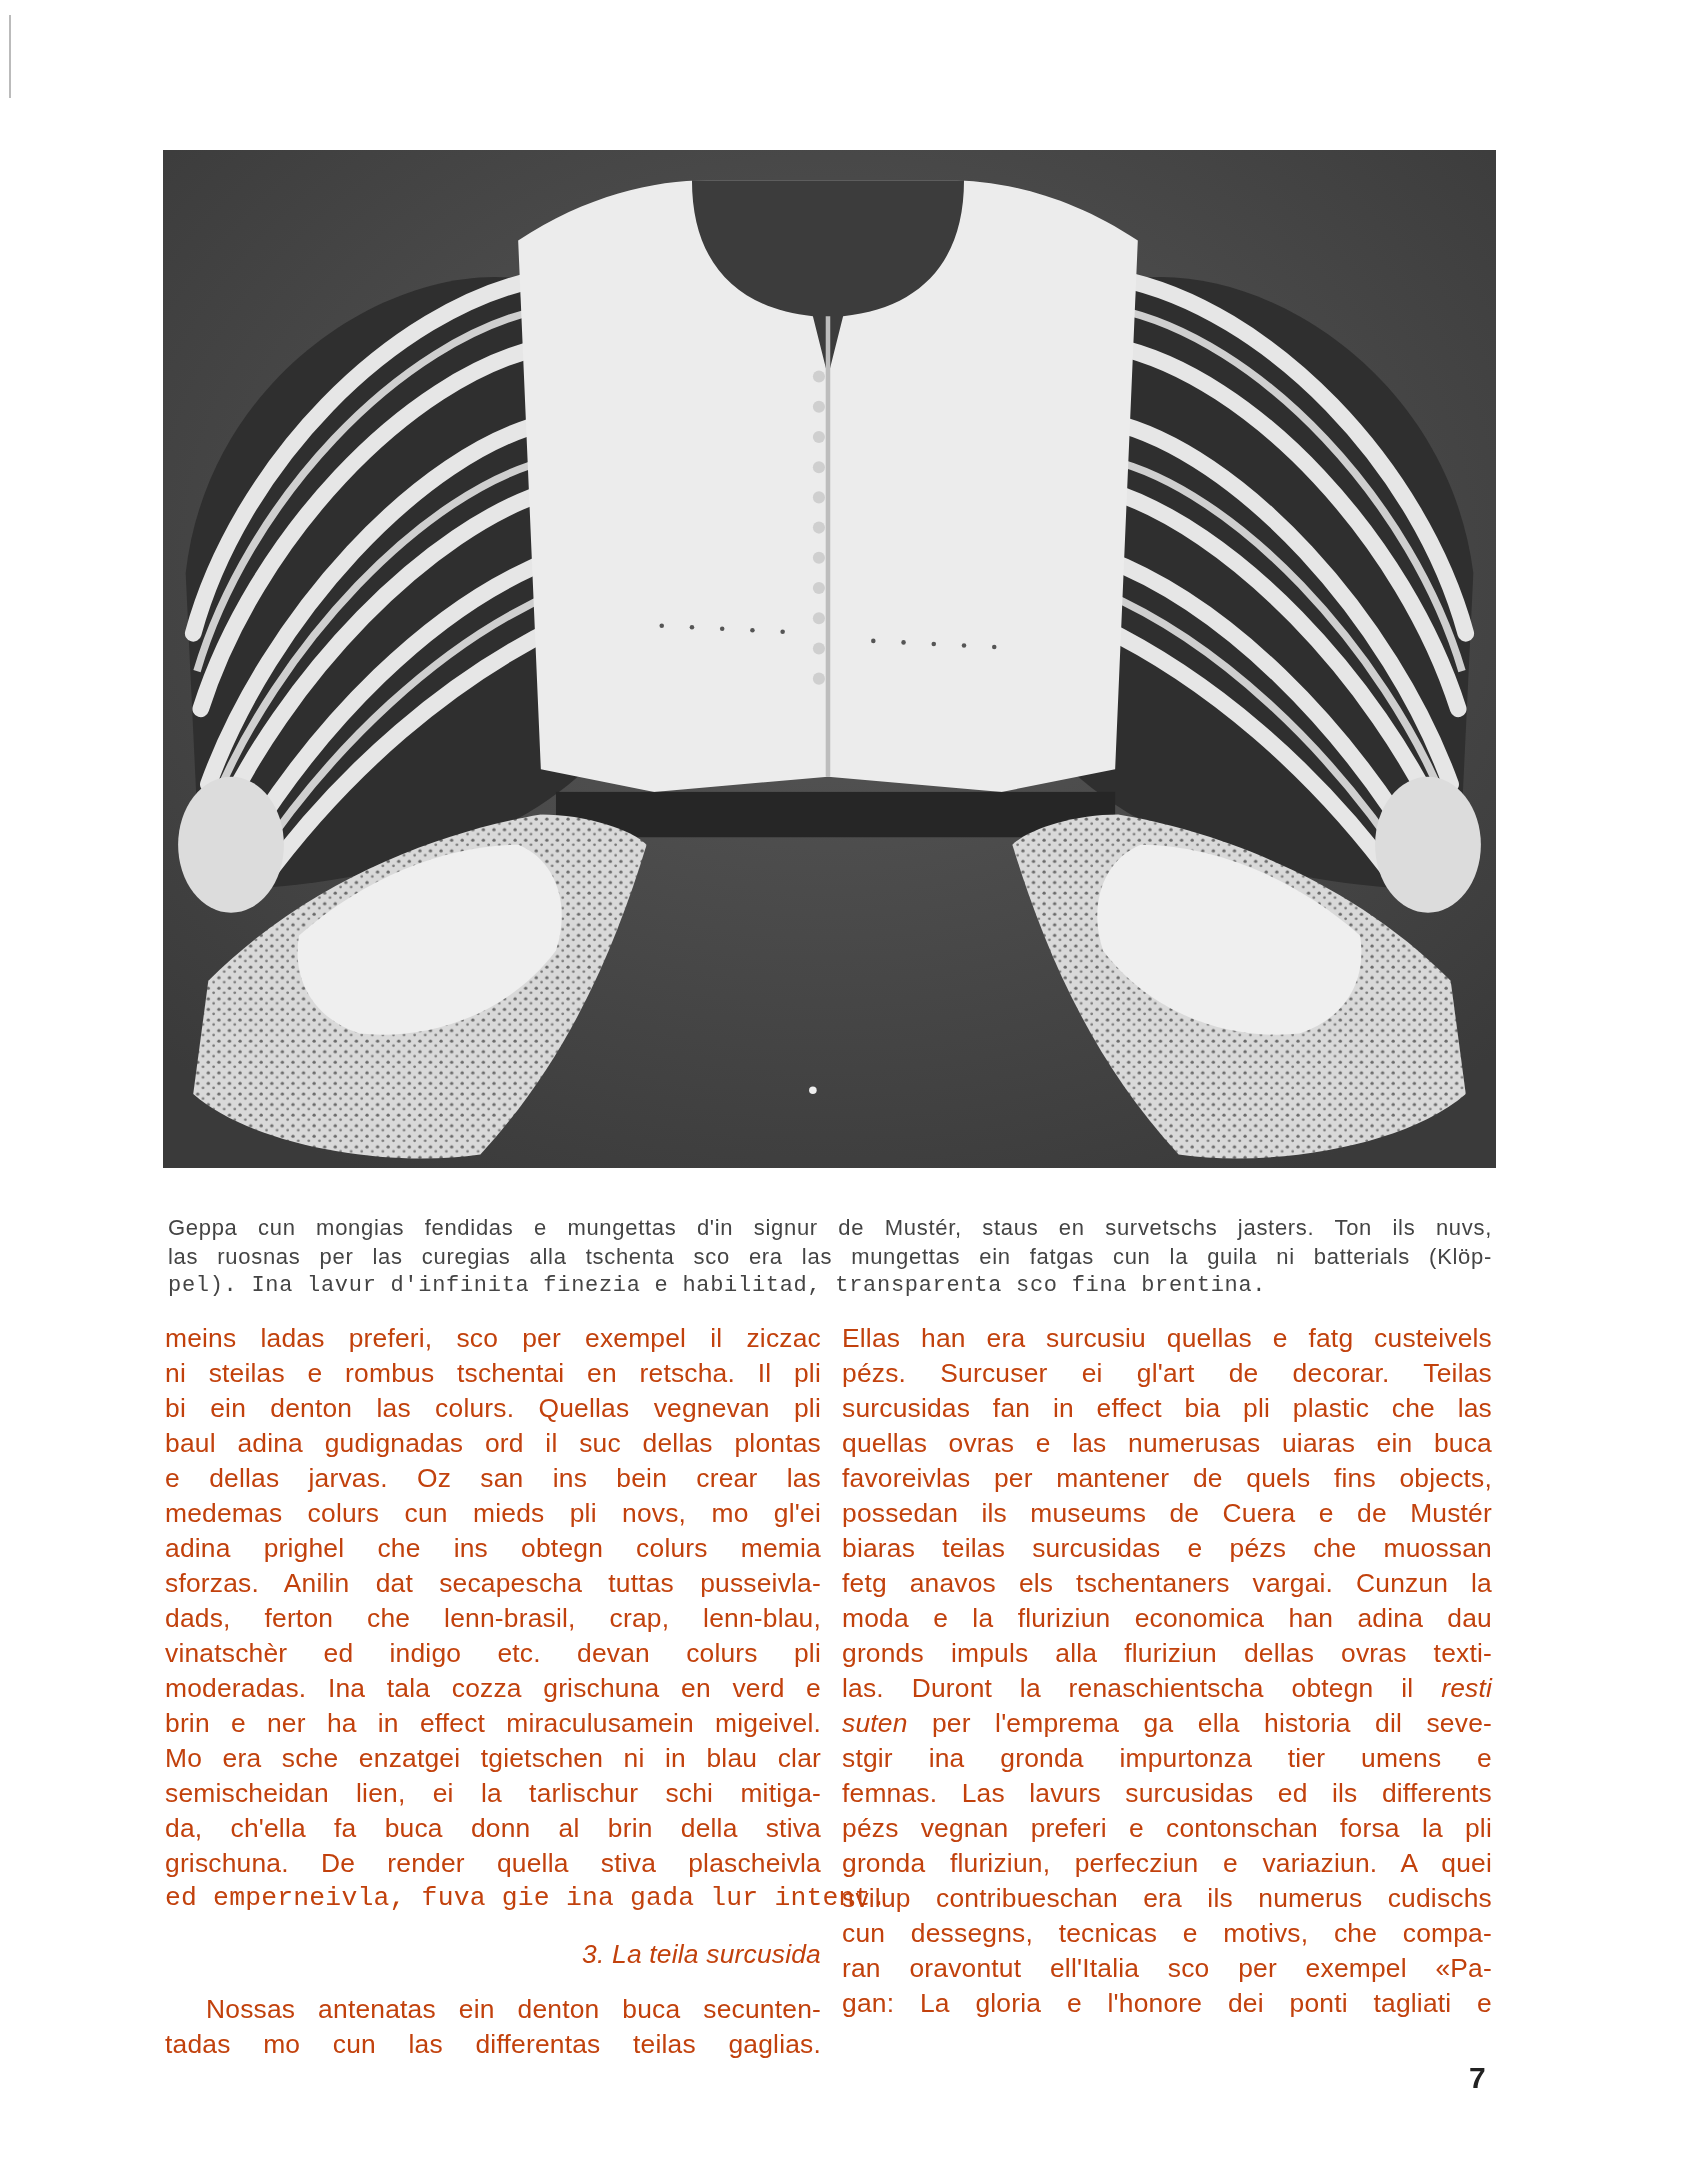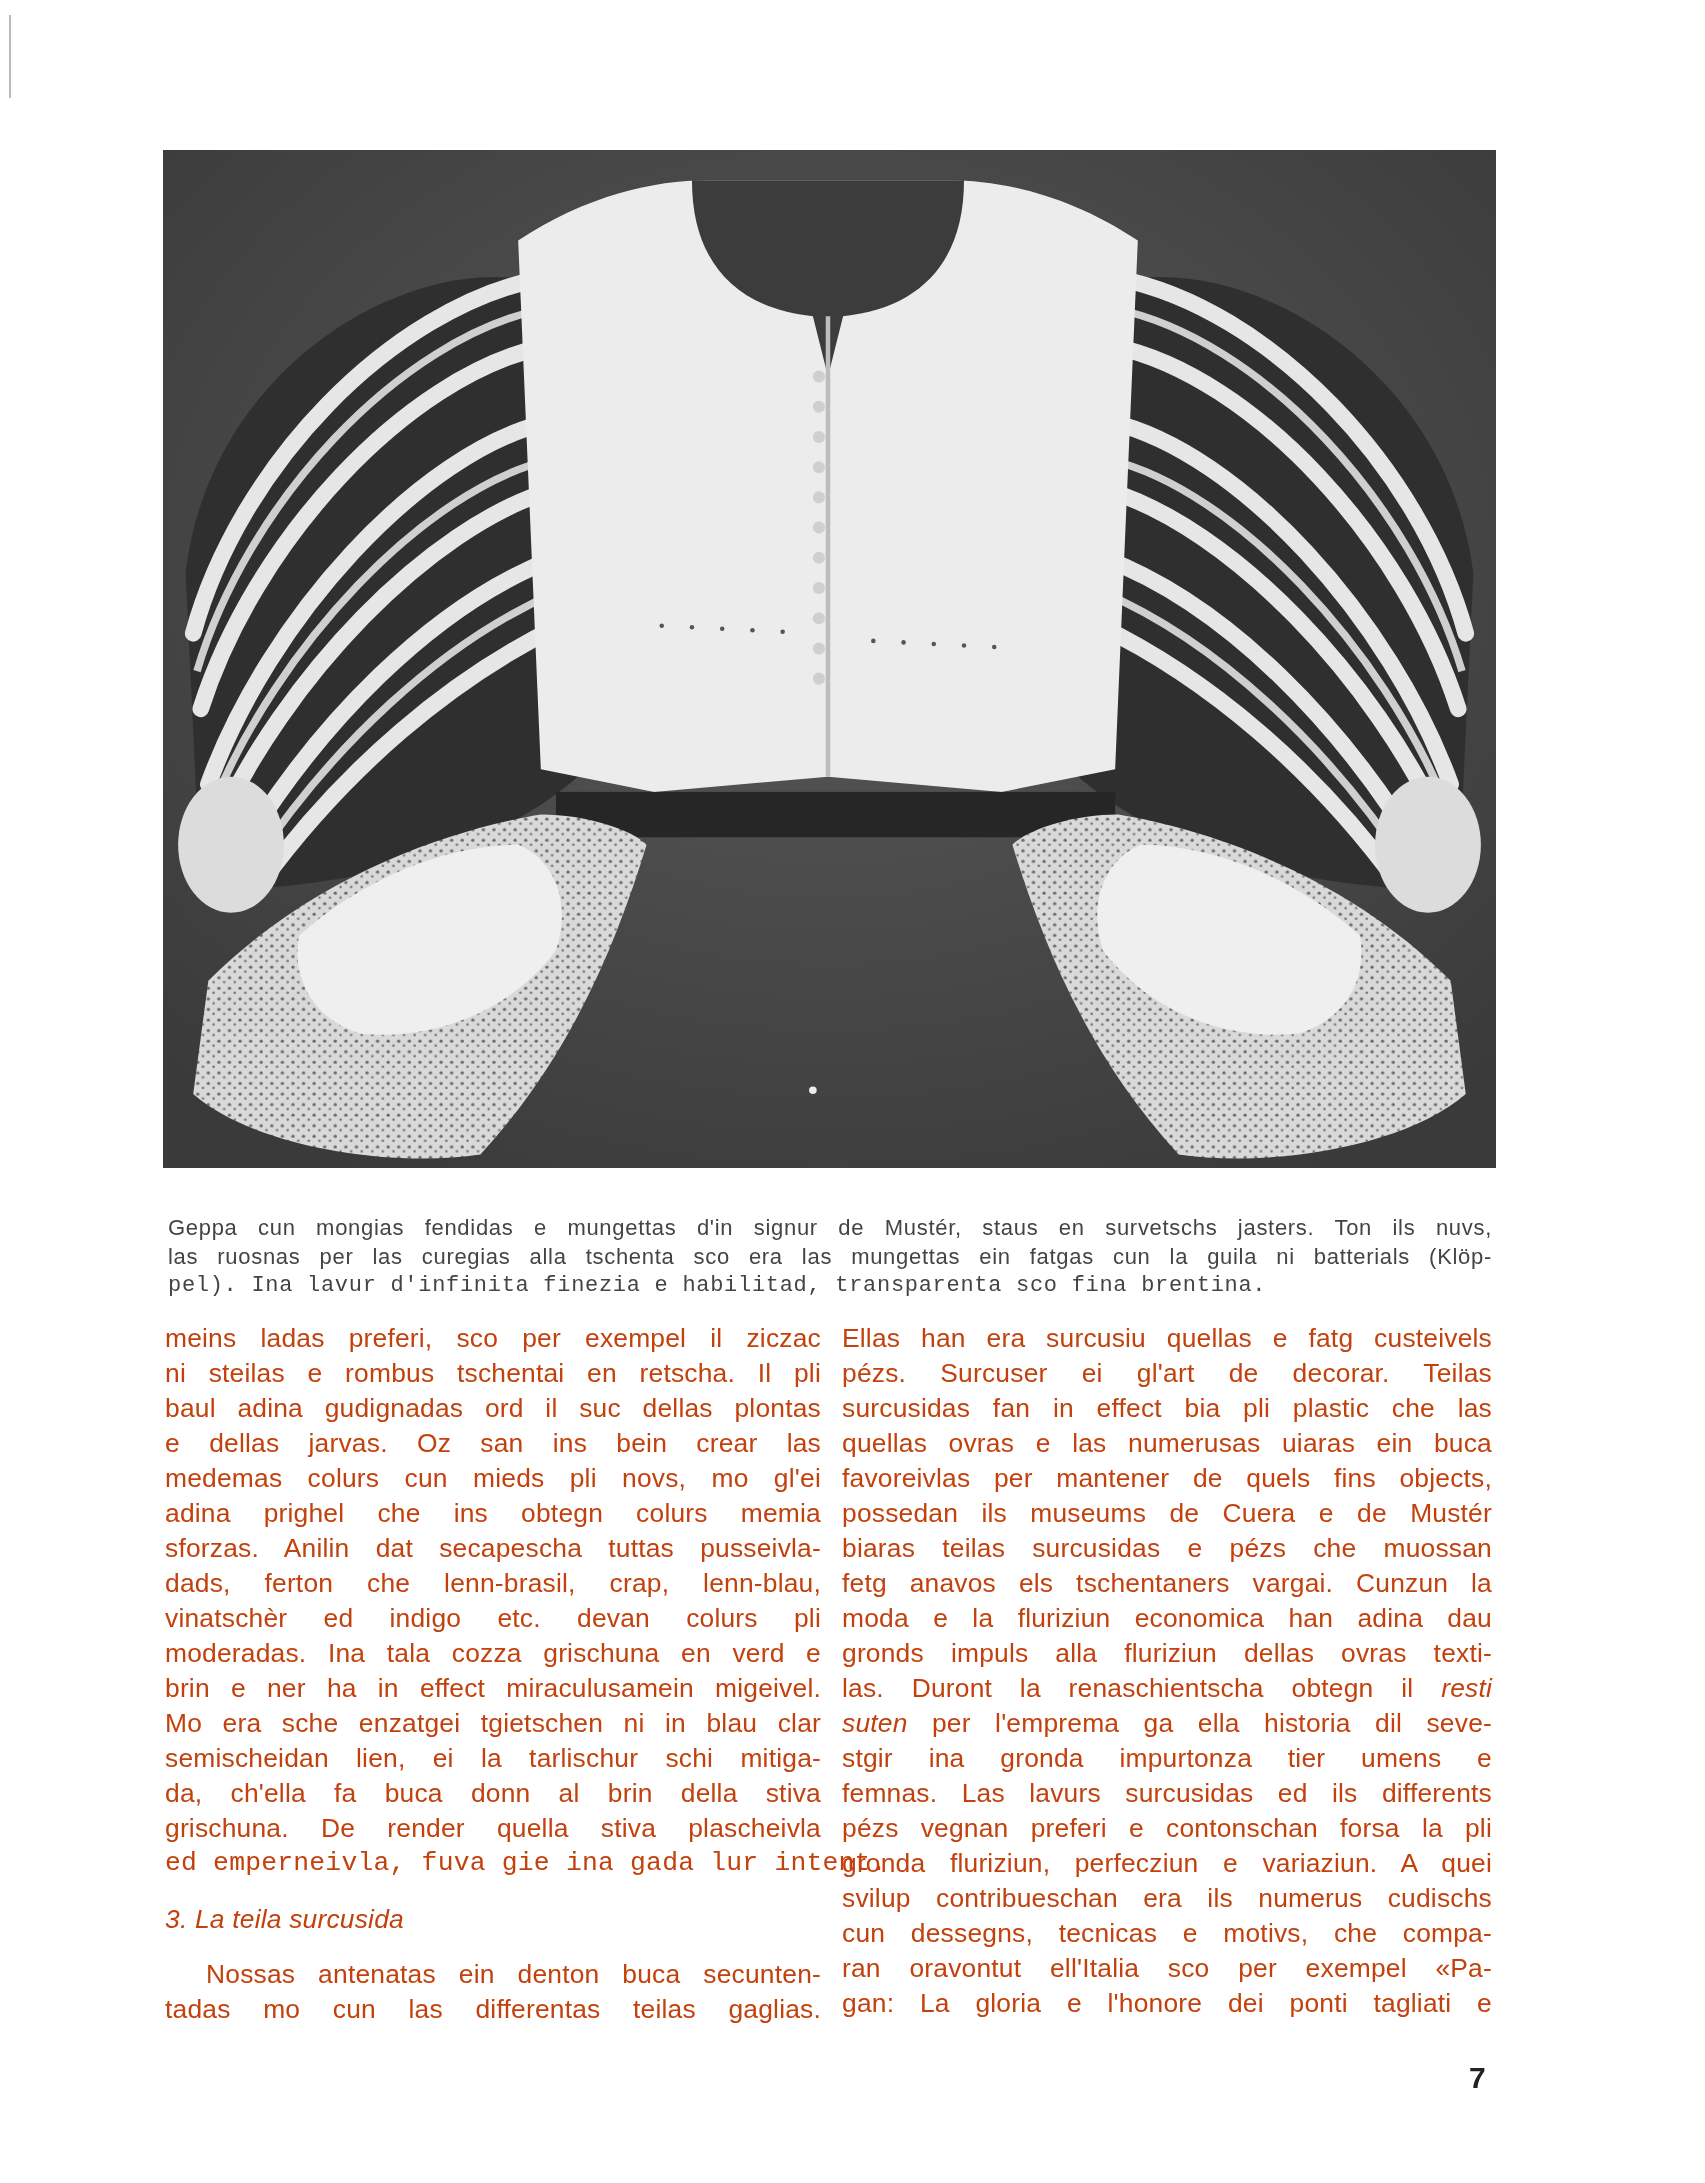--- a/index.html
+++ b/index.html
@@ -20,21 +20,21 @@
   .col {
     position: absolute; top: 1321px; font-size: 26.4px; line-height: 35px;
     color: #c2410c; text-align: justify; letter-spacing: 0.2px;
   }
   .col-left { left: 165px; width: 656px; }
   .col-right { left: 842px; width: 650px; }
   .line { display: block; text-align: justify; text-align-last: justify; white-space: nowrap; }
   .line.last { text-align-last: left; font-family: Liberation Mono, monospace; }
   .line.indent { padding-left: 41px; }
   .heading {
-    display: block; text-align: left; font-style: italic; margin: 21px 0 19.6px 0;
+    display: block; text-align: right; font-style: italic; margin: 21px 0 19.6px 0;
     font-size: 26.4px;
   }
   .em { font-style: italic; }
   .page-number {
     position: absolute; left: 1469px; top: 2061px; font-size: 30px; font-weight: bold; color: #222;
   }
   .scan-mark {
     position: absolute; left: 9px; width: 2.3px; background: #bbb;
   }
 </style>
@@ -137,20 +137,21 @@
 
 <div class="caption">
   <span class="line">Geppa cun mongias fendidas e mungettas d'in signur de  Mustér, staus en survetschs jasters. Ton ils nuvs,</span>
   <span class="line">las ruosnas per las curegias alla tschenta sco era las mungettas ein fatgas cun la guila ni batterials (Klöp-</span>
   <span class="line last">pel). Ina lavur d'infinita finezia e habilitad, transparenta sco fina brentina.</span>
 </div>
 
 <div class="col col-left">
   <span class="line">meins ladas preferi, sco per exempel il ziczac</span>
   <span class="line">ni steilas e rombus tschentai en retscha. Il pli</span>
+  <span class="line">bi ein denton las colurs. Quellas vegnevan pli</span>
   <span class="line">baul adina gudignadas ord il suc dellas plontas</span>
   <span class="line">e dellas jarvas. Oz san ins bein crear las</span>
   <span class="line">medemas colurs cun mieds pli novs, mo gl'ei</span>
   <span class="line">adina prighel che ins obtegn colurs memia</span>
   <span class="line">sforzas. Anilin dat secapescha tuttas pusseivla-</span>
   <span class="line">dads, ferton che lenn-brasil, crap, lenn-blau,</span>
   <span class="line">vinatschèr ed indigo etc. devan colurs pli</span>
   <span class="line">moderadas. Ina tala cozza grischuna en verd e</span>
   <span class="line">brin e ner ha in effect miraculusamein migeivel.</span>
   <span class="line">Mo era sche enzatgei tgietschen ni in blau clar</span>

